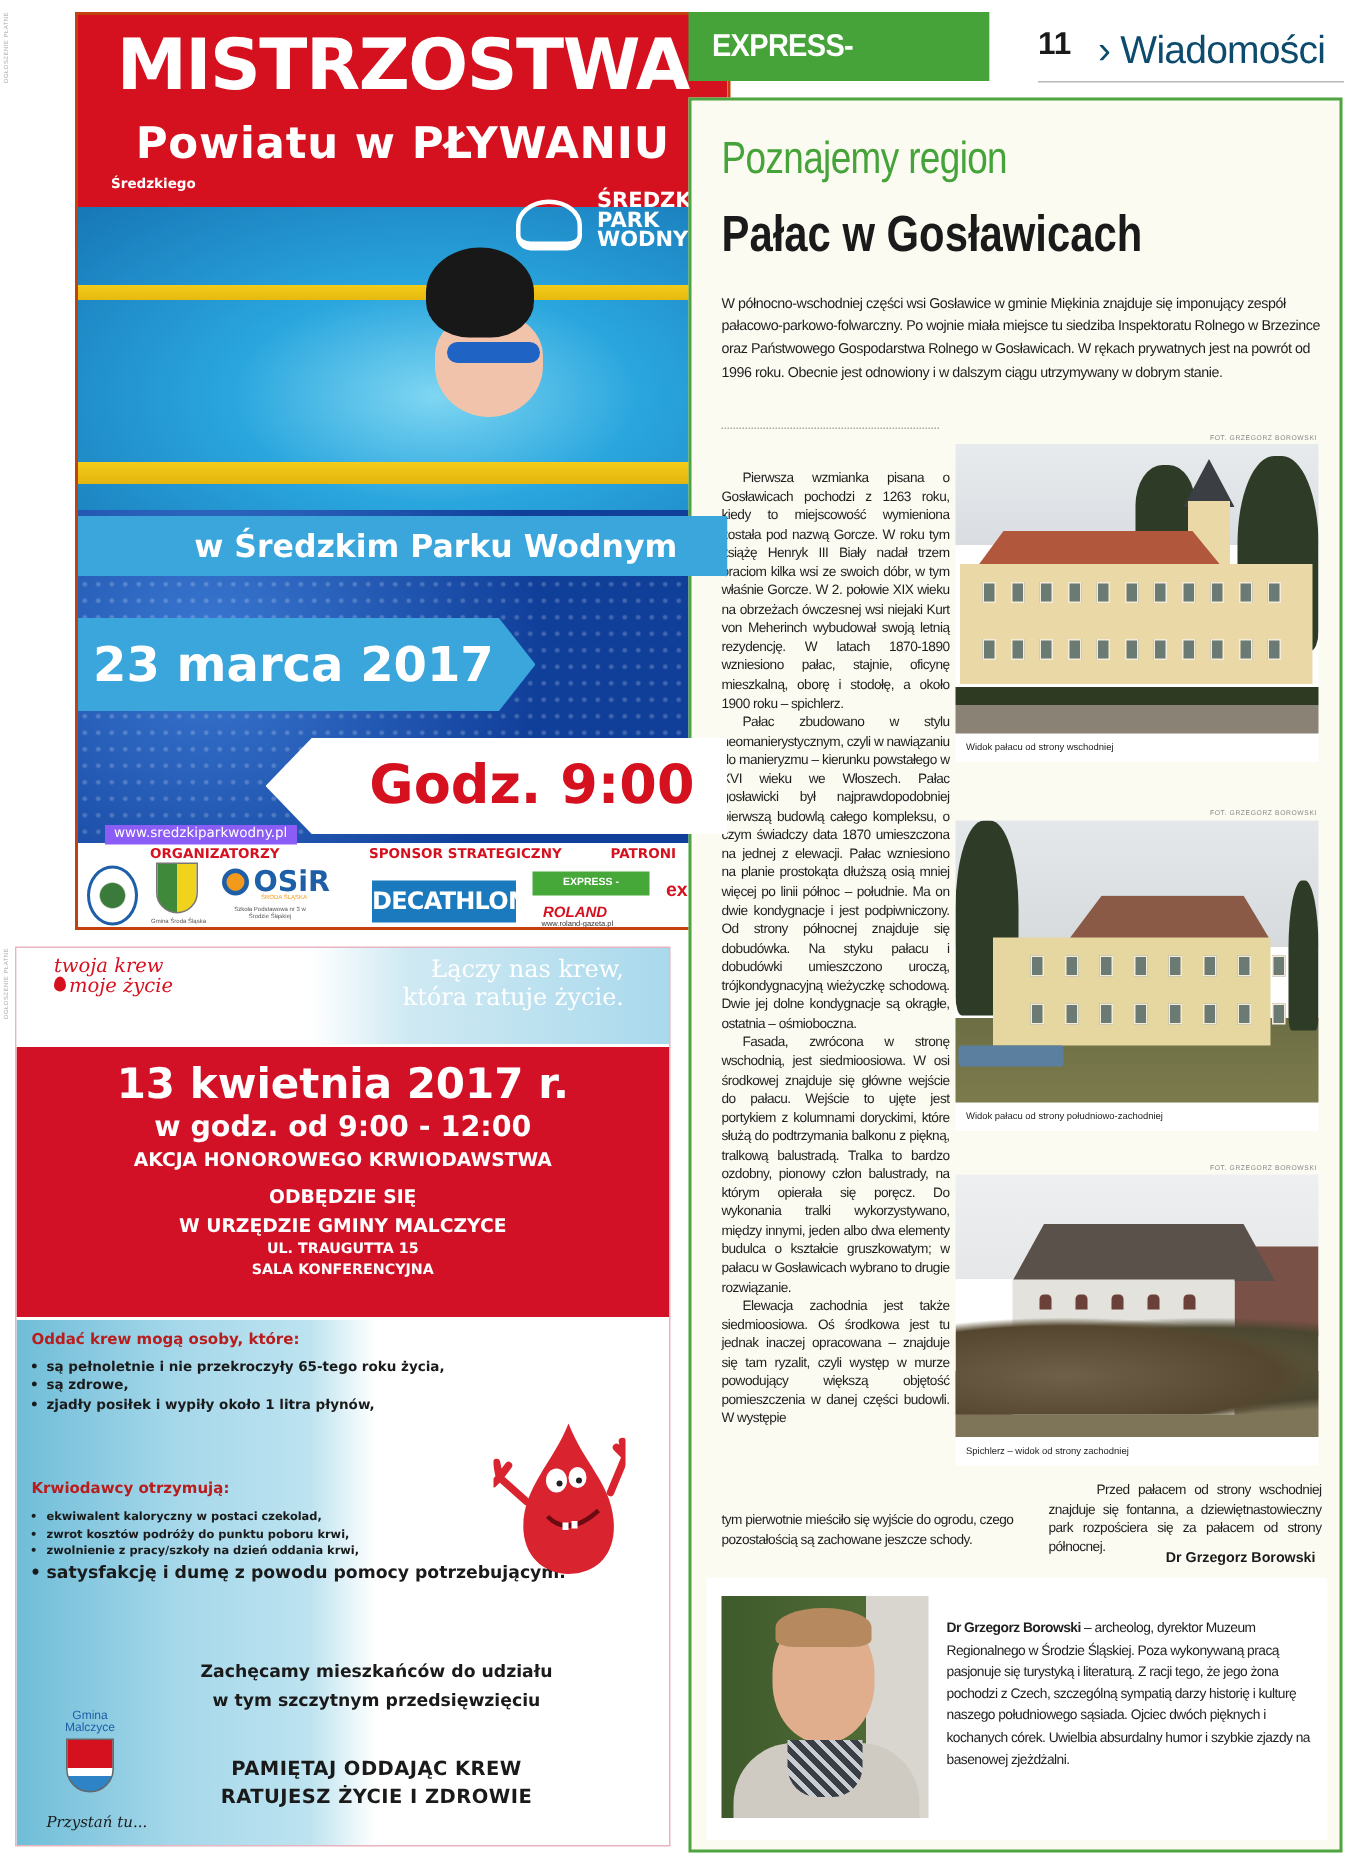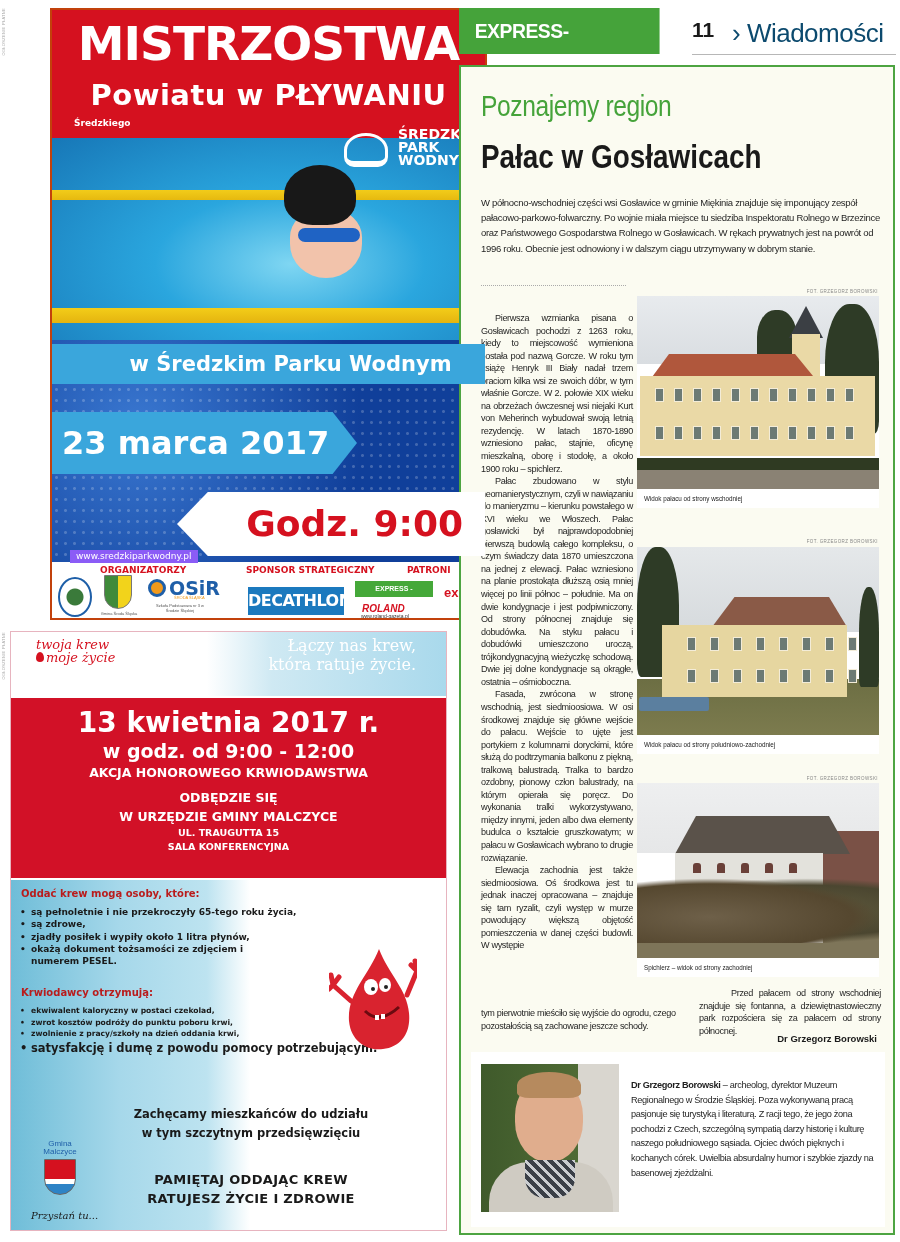--- a/index.html
+++ b/index.html
@@ -229,21 +229,20 @@
     <div class="br-s">SALA KONFERENCYJNA</div>
   </div>
 
   <div class="blood-body"></div>
 
   <div class="bb-h" style="top:256px;">Oddać krew mogą osoby, które:</div>
   <ul class="bb-list l1">
     <li>są pełnoletnie i nie przekroczyły 65-tego roku życia,</li>
     <li>są zdrowe,</li>
     <li>zjadły posiłek i wypiły około 1 litra płynów,</li>
-    <li style="width:230px;">okażą dokument tożsamości ze zdjęciem i numerem PESEL.</li>
   </ul>
 
   <div class="bb-h" style="top:355px;">Krwiodawcy otrzymują:</div>
   <ul class="bb-list l2">
     <li>ekwiwalent kaloryczny w postaci czekolad,</li>
     <li>zwrot kosztów podróży do punktu poboru krwi,</li>
     <li>zwolnienie z pracy/szkoły na dzień oddania krwi,</li>
     <li class="big">satysfakcję i dumę z powodu pomocy potrzebującym.</li>
   </ul>
 

